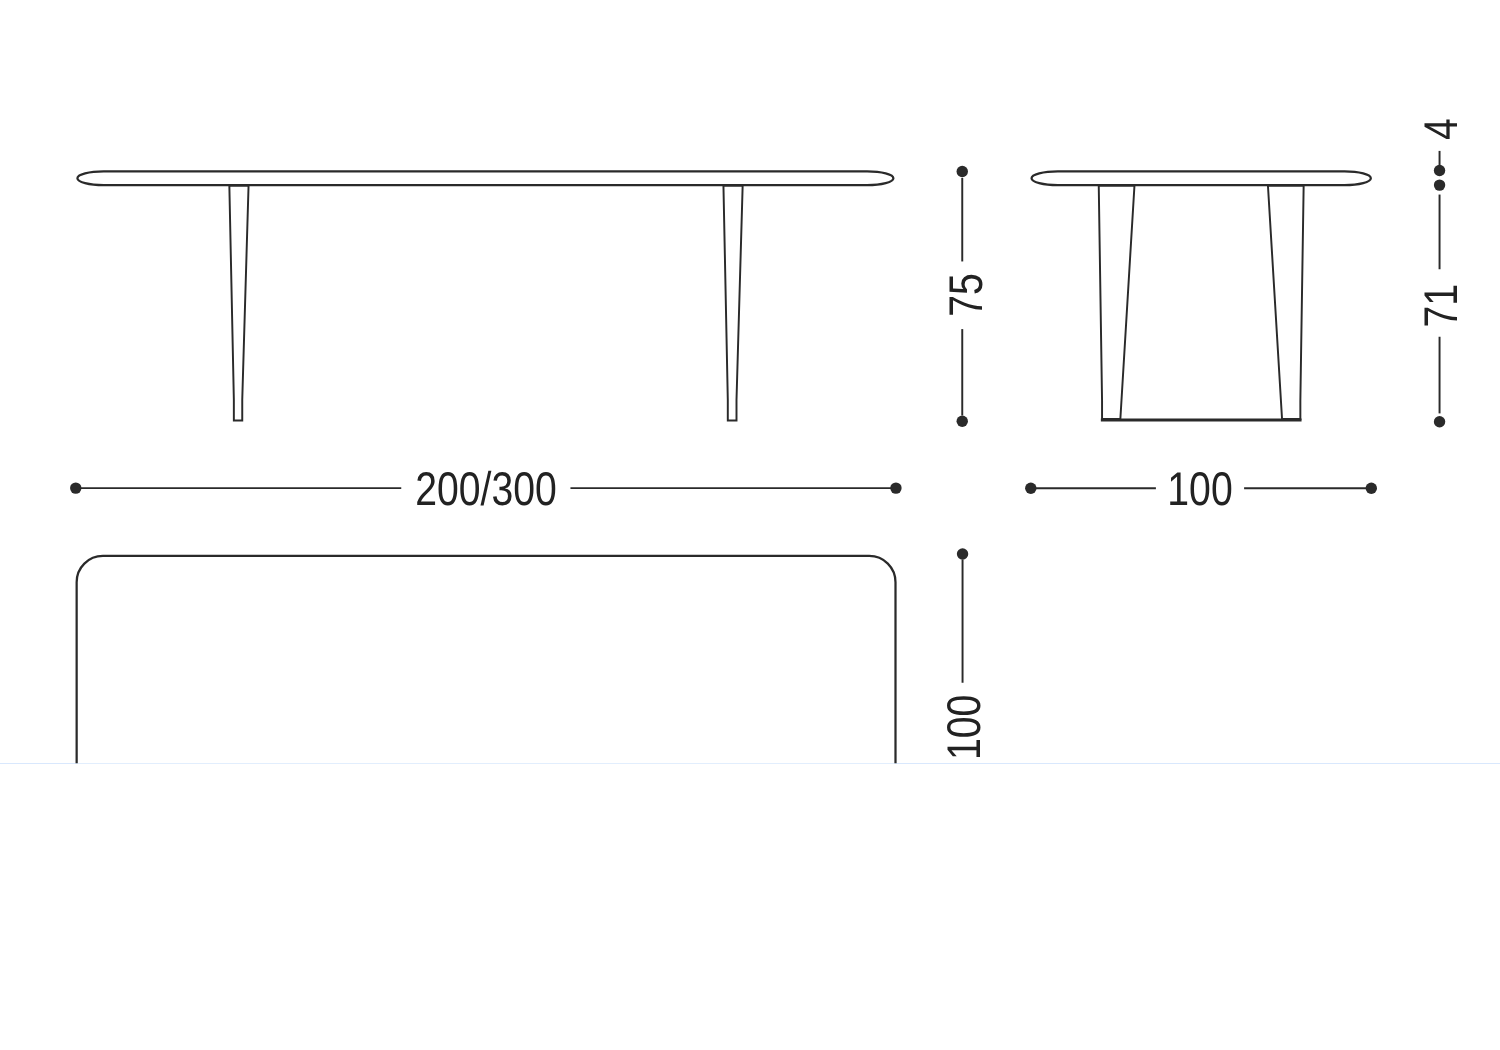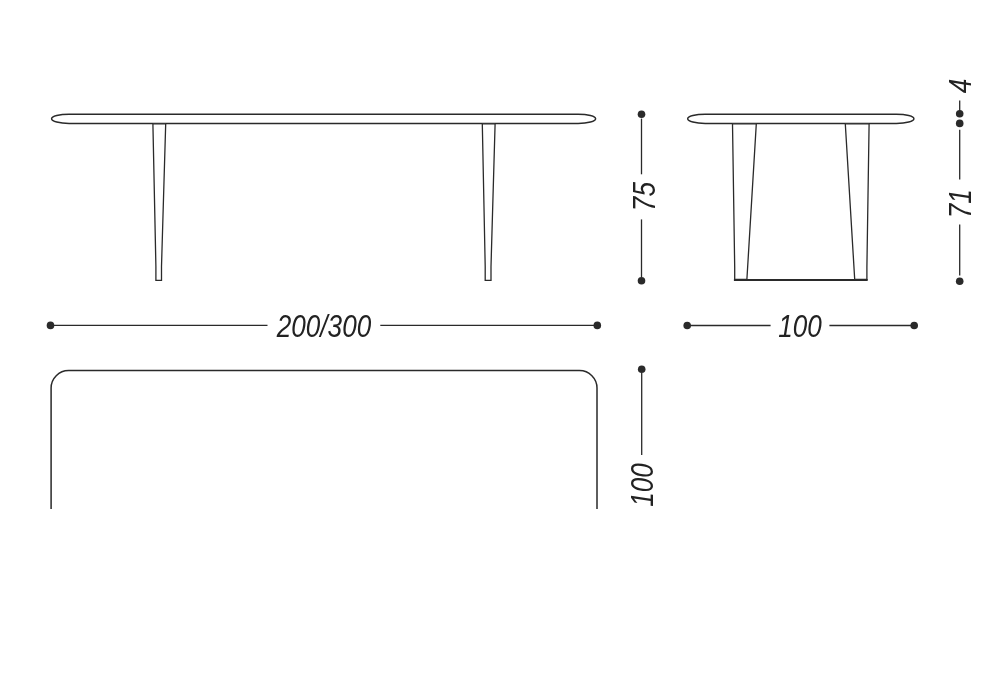--- a/index.html
+++ b/index.html
@@ -1,17 +1,17 @@
 <!DOCTYPE html>
 <html><head>
 <meta charset="utf-8">
 <title>Table technical drawing</title>
 <style>
   html,body{margin:0;padding:0;background:#ffffff;}
-  .page{width:1000px;height:509px;position:relative;background:#3b82f6;overflow:hidden;font-style:italic;}
+  .page{width:1000px;height:509px;position:relative;background:#3b82f6;overflow:hidden;}
   text{-webkit-font-smoothing:antialiased;font-family:"Liberation Sans",sans-serif;fill:#222222;}
 </style>
 </head>
 <body>
 <div class="page">
 <svg width="1000" height="700" viewBox="0 0 1000 700">
 
   <rect x="0" y="0" width="1000" height="700" fill="#ffffff"></rect>
 
   <rect x="51.6" y="114.2" width="544" height="9.2" rx="17.5" ry="4.6" fill="#ffffff" stroke="#2a2a2a" stroke-width="1.5"></rect>

